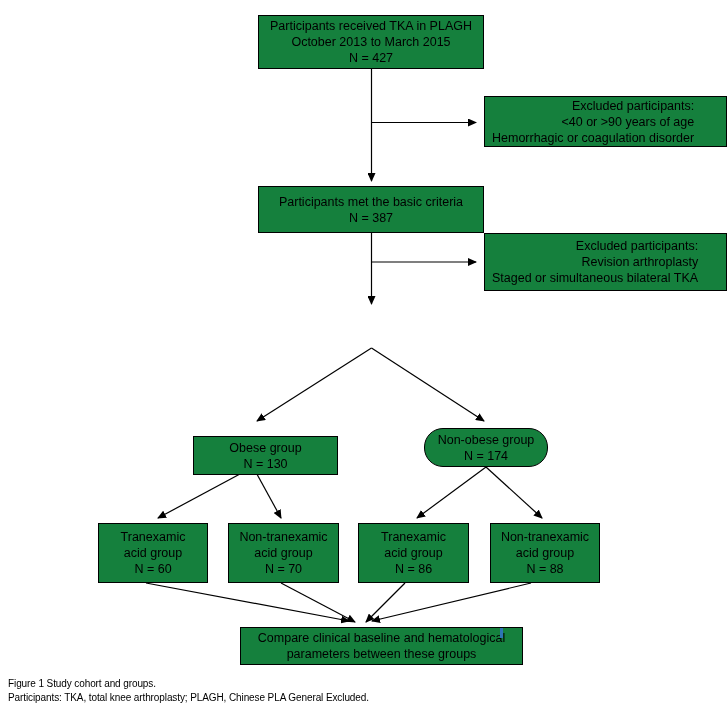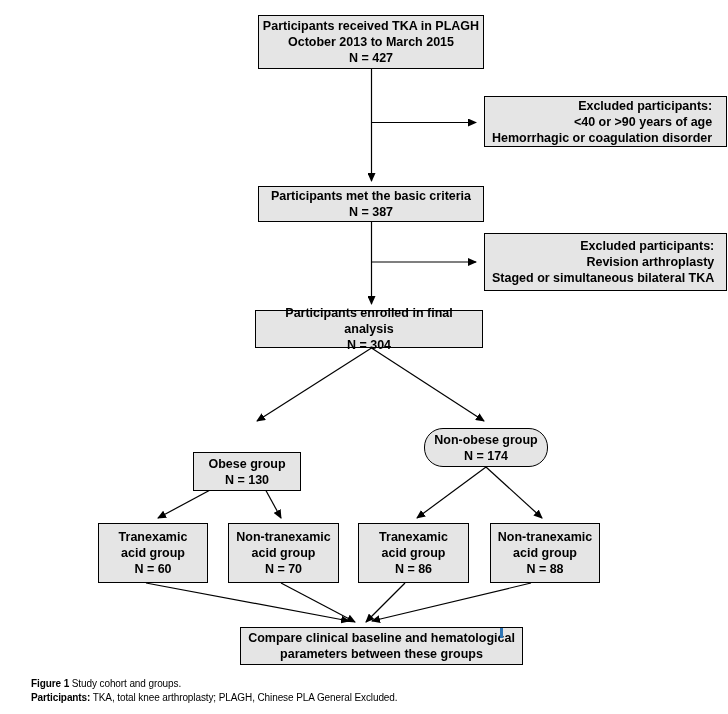--- a/index.html
+++ b/index.html
@@ -10,42 +10,41 @@
     background:#ffffff;
     font-family:"Liberation Sans", sans-serif;
     color:#000000;
     overflow:hidden;
   }
   #arrow-layer{position:absolute;left:0;top:0;width:728px;height:714px;}
   .flow-box{
     position:absolute;
     box-sizing:border-box;
     border:1.2px solid #000000;
-    background:#e5e5e5;
+    background:#15803d;
     display:flex;
     align-items:center;
     justify-content:center;
     text-align:center;
     font-size:12.5px;
     line-height:16px;
     white-space:pre-line;
     padding:1px 3px;
-    font-weight:bold;
   }
   .flow-box.left{
     justify-content:flex-start;
     text-align:right;
     padding-left:7px;
   }
   #box-tka       {left:258px; top:15px;  width:226px; height:54px;}
   #box-excluded1 {left:484px; top:96px;  width:243px; height:51px;}
-  #box-criteria  {left:258px; top:186px; width:226px; height:36px;}
+  #box-criteria  {left:258px; top:186px; width:226px; height:47px;}
   #box-excluded2 {left:484px; top:233px; width:243px; height:58px;}
   #box-final     {left:255px; top:310px; width:228px; height:38px;}
-  #box-obese     {left:193px; top:452px; width:108px; height:39px;}
+  #box-obese     {left:193px; top:436px; width:145px; height:39px;}
   #box-nonobese  {left:424px; top:428px; width:124px; height:39px;border-radius:19px;}
   #box-g1        {left:98px;  top:523px; width:110px; height:60px;}
   #box-g2        {left:228px; top:523px; width:111px; height:60px;}
   #box-g3        {left:358px; top:523px; width:111px; height:60px;}
   #box-g4        {left:490px; top:523px; width:110px; height:60px;}
   #box-compare   {left:240px; top:627px; width:283px; height:38px;}
   .stray-mark{
     position:absolute;
     left:500px; top:628px;
     width:3px; height:10px;
@@ -53,21 +52,21 @@
   }
   .caption{
     position:absolute;
     left:8px;
     top:677px;
     font-size:10px;
     line-height:14px;
     letter-spacing:-0.1px;
     color:#000000;
   }
-  .caption b{font-weight:bold;margin-left:23px;}
+  .caption b{font-weight:normal;}
   svg line{stroke:#000000;stroke-width:1.2;}
 </style>
 </head>
 <body>
 
 <div id="canvas">
 
   <svg id="arrow-layer" viewBox="0 0 728 714" xmlns="http://www.w3.org/2000/svg">
     <defs>
       <marker id="ah" markerWidth="9" markerHeight="8" refX="8" refY="4" orient="auto" markerUnits="userSpaceOnUse">
@@ -94,22 +93,20 @@
 October 2013 to March 2015
 N = 427</div>
   <div class="flow-box left" id="box-excluded1">Excluded participants:
 &lt;40 or &gt;90 years of age
 Hemorrhagic or coagulation disorder</div>
   <div class="flow-box" id="box-criteria">Participants met the basic criteria
 N = 387</div>
   <div class="flow-box left" id="box-excluded2">Excluded participants:
 Revision arthroplasty
 Staged or simultaneous bilateral TKA</div>
-  <div class="flow-box" id="box-final">Participants enrolled in final analysis
-N = 304</div>
   <div class="flow-box" id="box-obese">Obese group
 N = 130</div>
   <div class="flow-box" id="box-nonobese">Non-obese group
 N = 174</div>
   <div class="flow-box" id="box-g1">Tranexamic
 acid group
 N = 60</div>
   <div class="flow-box" id="box-g2">Non-tranexamic
 acid group
 N = 70</div>

